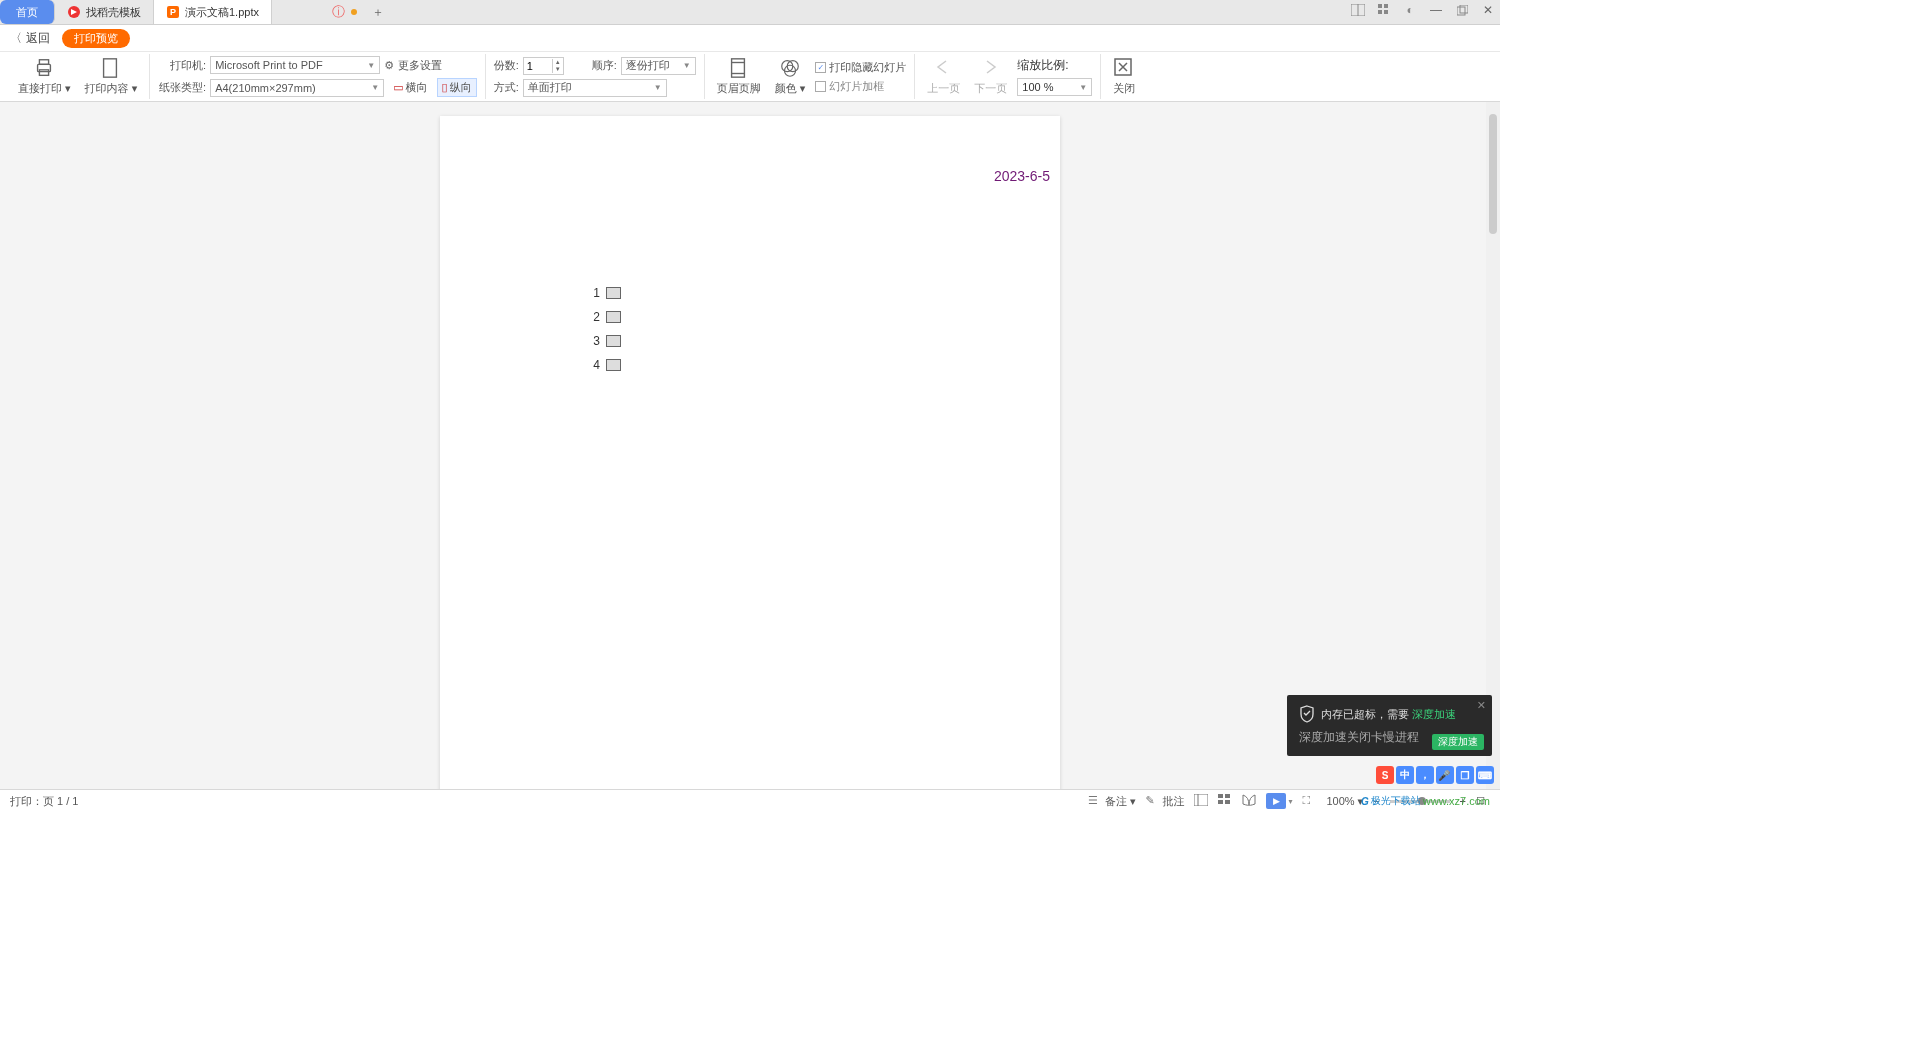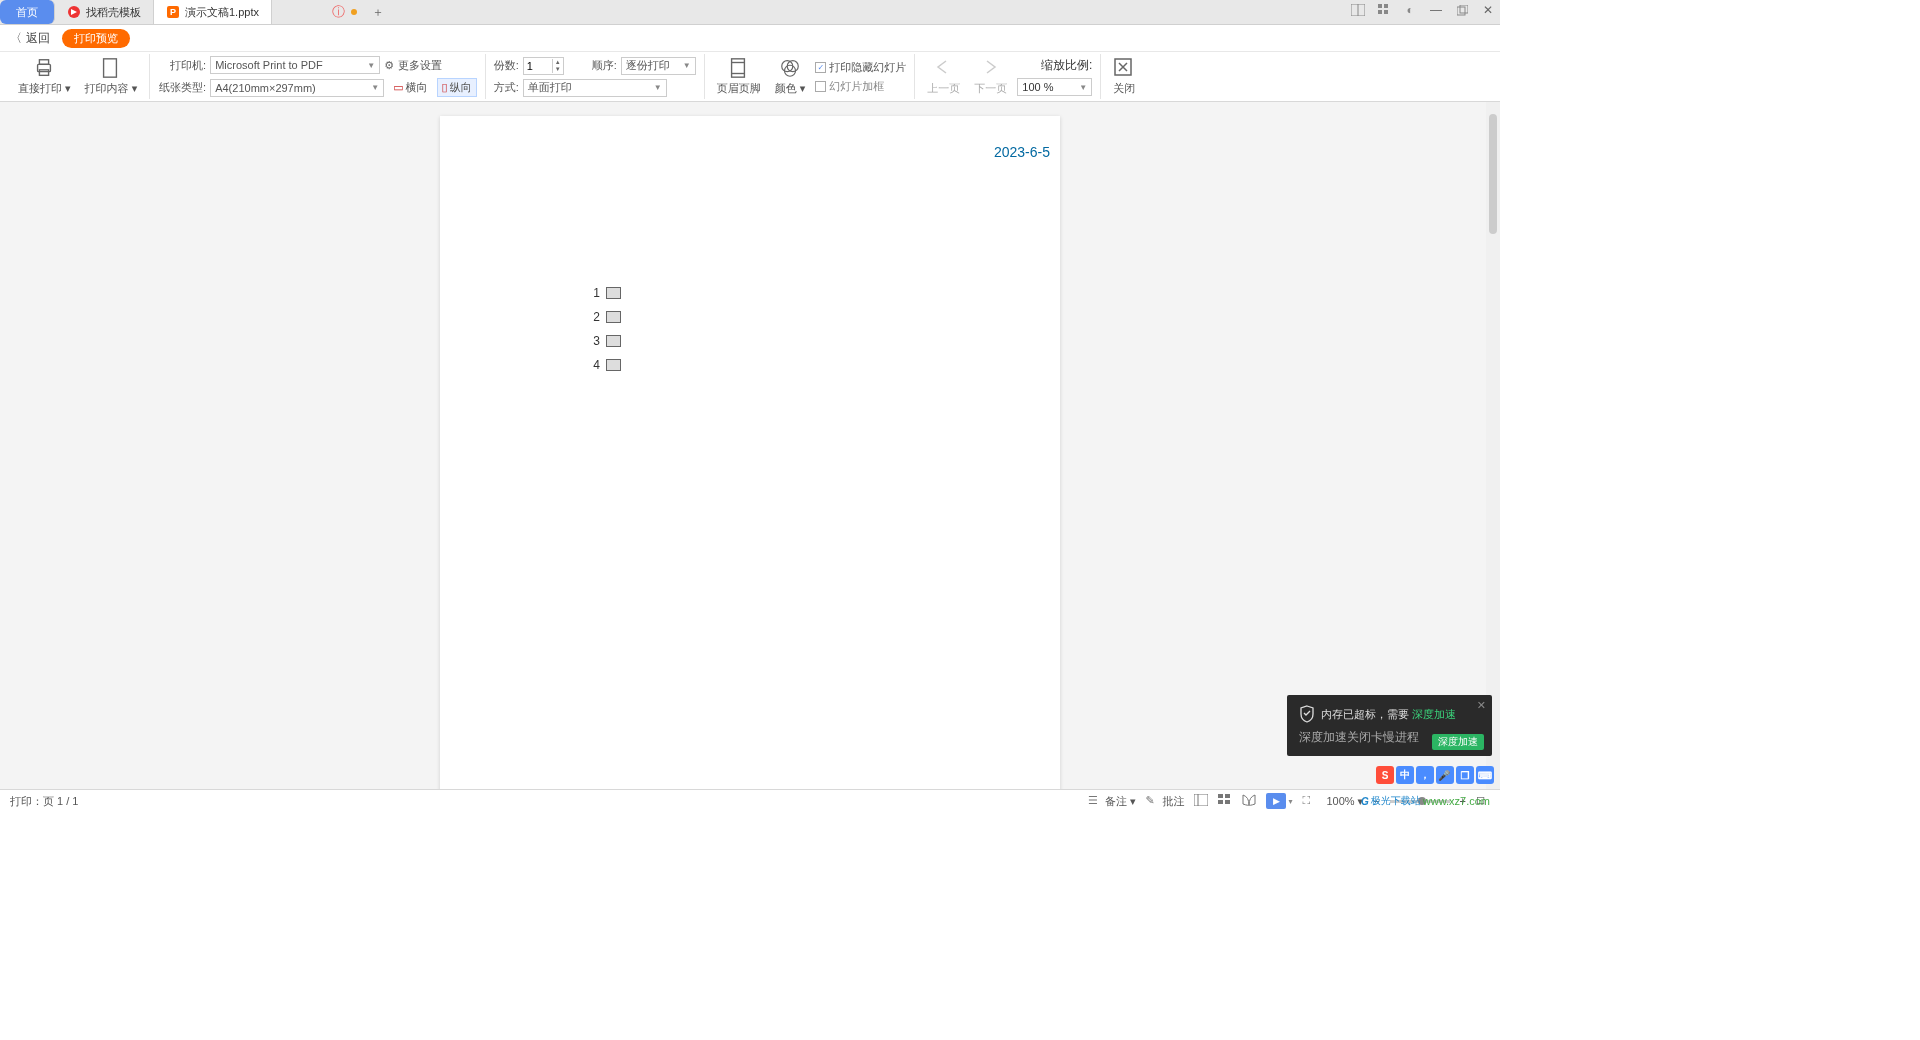--- a/index.html
+++ b/index.html
@@ -42,21 +42,21 @@
 .rb-spin .spin-btns span { font-size: 6px; line-height: 7px; padding: 0 2px; color: #666; cursor: pointer; }
 .orient-btn { display: flex; align-items: center; gap: 2px; border: 1px solid transparent; padding: 1px 4px; cursor: pointer; font-size: 11px; }
 .orient-btn.active { border-color: #b8d4ff; background: #e8f0ff; }
 .chk { display: flex; align-items: center; gap: 3px; font-size: 11px; color: #888; }
 .chk.checked { color: #555; }
 .chk .box { width: 11px; height: 11px; border: 1px solid #aaa; display: inline-flex; align-items: center; justify-content: center; font-size: 8px; color: #5a8dee; }
 
 
 .canvas-area { position: absolute; top: 102px; left: 0; right: 0; bottom: 23px; background: #f4f4f4; overflow: auto; }
 .page { width: 620px; min-height: 870px; background: #fff; margin: 14px auto; box-shadow: 0 1px 4px rgba(0,0,0,0.15); position: relative; padding: 40px 50px; }
-.page-date { position: absolute; right: 10px; top: 28px; font-size: 14px; color: #0369a1; }
+.page-date { position: absolute; right: 10px; top: 52px; font-size: 14px; color: #701a75; }
 .outline-list { margin-top: 130px; margin-left: 100px; }
 .outline-item { display: flex; align-items: center; gap: 6px; margin-bottom: 10px; font-size: 12px; }
 .outline-item .num { width: 10px; text-align: right; }
 .thumb { width: 15px; height: 12px; border: 1px solid #666; background: #ddd; }
 
 
 .vscroll { position: absolute; right: 0; top: 102px; bottom: 23px; width: 14px; background: #f0f0f0; }
 .vscroll .track { width: 8px; background: #ccc; height: 120px; margin: 12px auto 0; border-radius: 4px; }
 
 
@@ -271,21 +271,21 @@
       <span class="lbl">上一页</span>
     </div>
     <div class="rb-col" style="opacity:.5">
       <span class="rb-icon-lg">
           <svg width="20" height="20" viewBox="0 0 20 20" fill="none" stroke="#999" stroke-width="1.5">
             <path d="M7 4 L15 10 L7 16"></path>
           </svg>
         </span>
       <span class="lbl">下一页</span>
     </div>
-    <div class="rb-rows" style="align-items:flex-end">
+    <div class="rb-rows" style="align-items:flex-start">
       <span class="lbl">缩放比例:</span>
       <div class="rb-select" style="width:75px">
           <span>100 %</span>
           <span class="caret">▼</span>
         </div>
     </div>
   </div>
 
   <div class="ribbon-group">
     <div class="rb-col">

